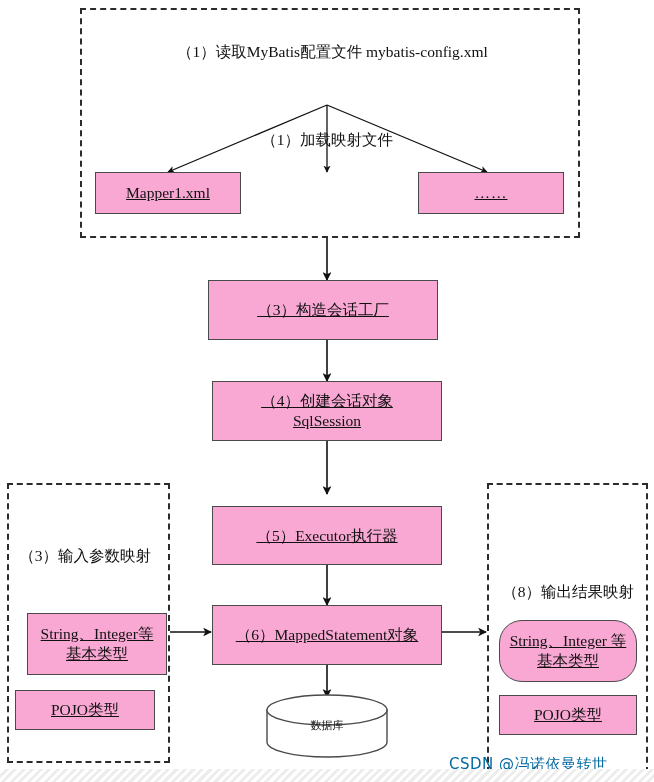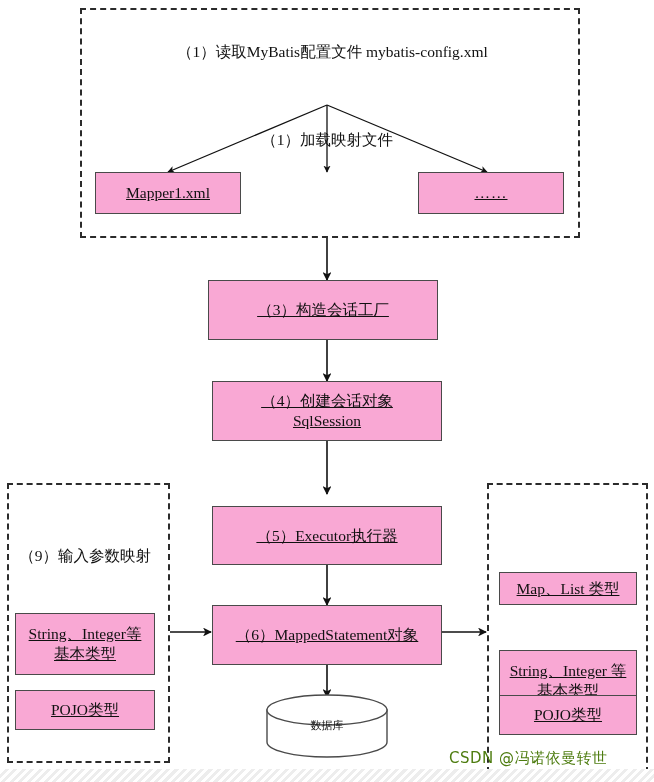--- a/index.html
+++ b/index.html
@@ -60,23 +60,24 @@
     position: absolute;
     text-align: center;
     white-space: nowrap;
     font-size: 11px;
     color: #111;
   }
   .watermark {
     position: absolute;
     font-family: "DejaVu Sans", "Liberation Sans", sans-serif;
     font-size: 15px;
-    color: #4d7c0f;
+    color: #0369a1;
     white-space: nowrap;
     letter-spacing: 0.5px;
+    margin-top: 6px;
   }
   .bottom-hatch {
     position: absolute;
     left: 0;
     bottom: 0;
     width: 654px;
     height: 13px;
     background: repeating-linear-gradient(
       -45deg,
       #ffffff 0px, #ffffff 3px,
@@ -157,41 +158,38 @@
     <span class="ln">（6）MappedStatement对象</span>
   </div>
 
   <div class="cyl-label" style="left:267px; top:718px; width:120px;">
     <span>数据库</span>
   </div>
 
   <div class="dashed-region" style="left:7px; top:483px; width:163px; height:280px;"></div>
 
   <div class="plain-label" style="left:14px; top:546px; width:142px;">
-    <span class="ln">（9）输入参数映射</span>
-  </div>
-
-  <div class="box" style="left:15px; top:613px; width:140px; height:62px;">
+    <span class="ln">（3）输入参数映射</span>
+  </div>
+
+  <div class="box" style="left:27px; top:613px; width:140px; height:62px;">
     <span class="ln">String、Integer等</span>
     <span class="ln">基本类型</span>
   </div>
   <div class="box" style="left:15px; top:690px; width:140px; height:40px;">
     <span class="ln">POJO类型</span>
   </div>
 
   <div class="dashed-region" style="left:487px; top:483px; width:161px; height:290px;"></div>
 
   <div class="plain-label" style="left:497px; top:546px; width:142px;margin-top:36px;">
     <span class="ln">（8）输出结果映射</span>
   </div>
 
-  <div class="box" style="left:499px; top:572px; width:138px; height:33px;">
-    <span class="ln">Map、List 类型</span>
-  </div>
-  <div class="box" style="left:499px; top:650px; width:138px; height:62px;">
+  <div class="box" style="left:499px; top:620px; width:138px; height:62px;border-radius:23px;">
     <span class="ln">String、Integer 等</span>
     <span class="ln">基本类型</span>
   </div>
   <div class="box" style="left:499px; top:695px; width:138px; height:40px;">
     <span class="ln">POJO类型</span>
   </div>
 
   <div class="watermark" style="left:449px; top:749px;">
     <span>CSDN @冯诺依曼转世</span>
   </div>

